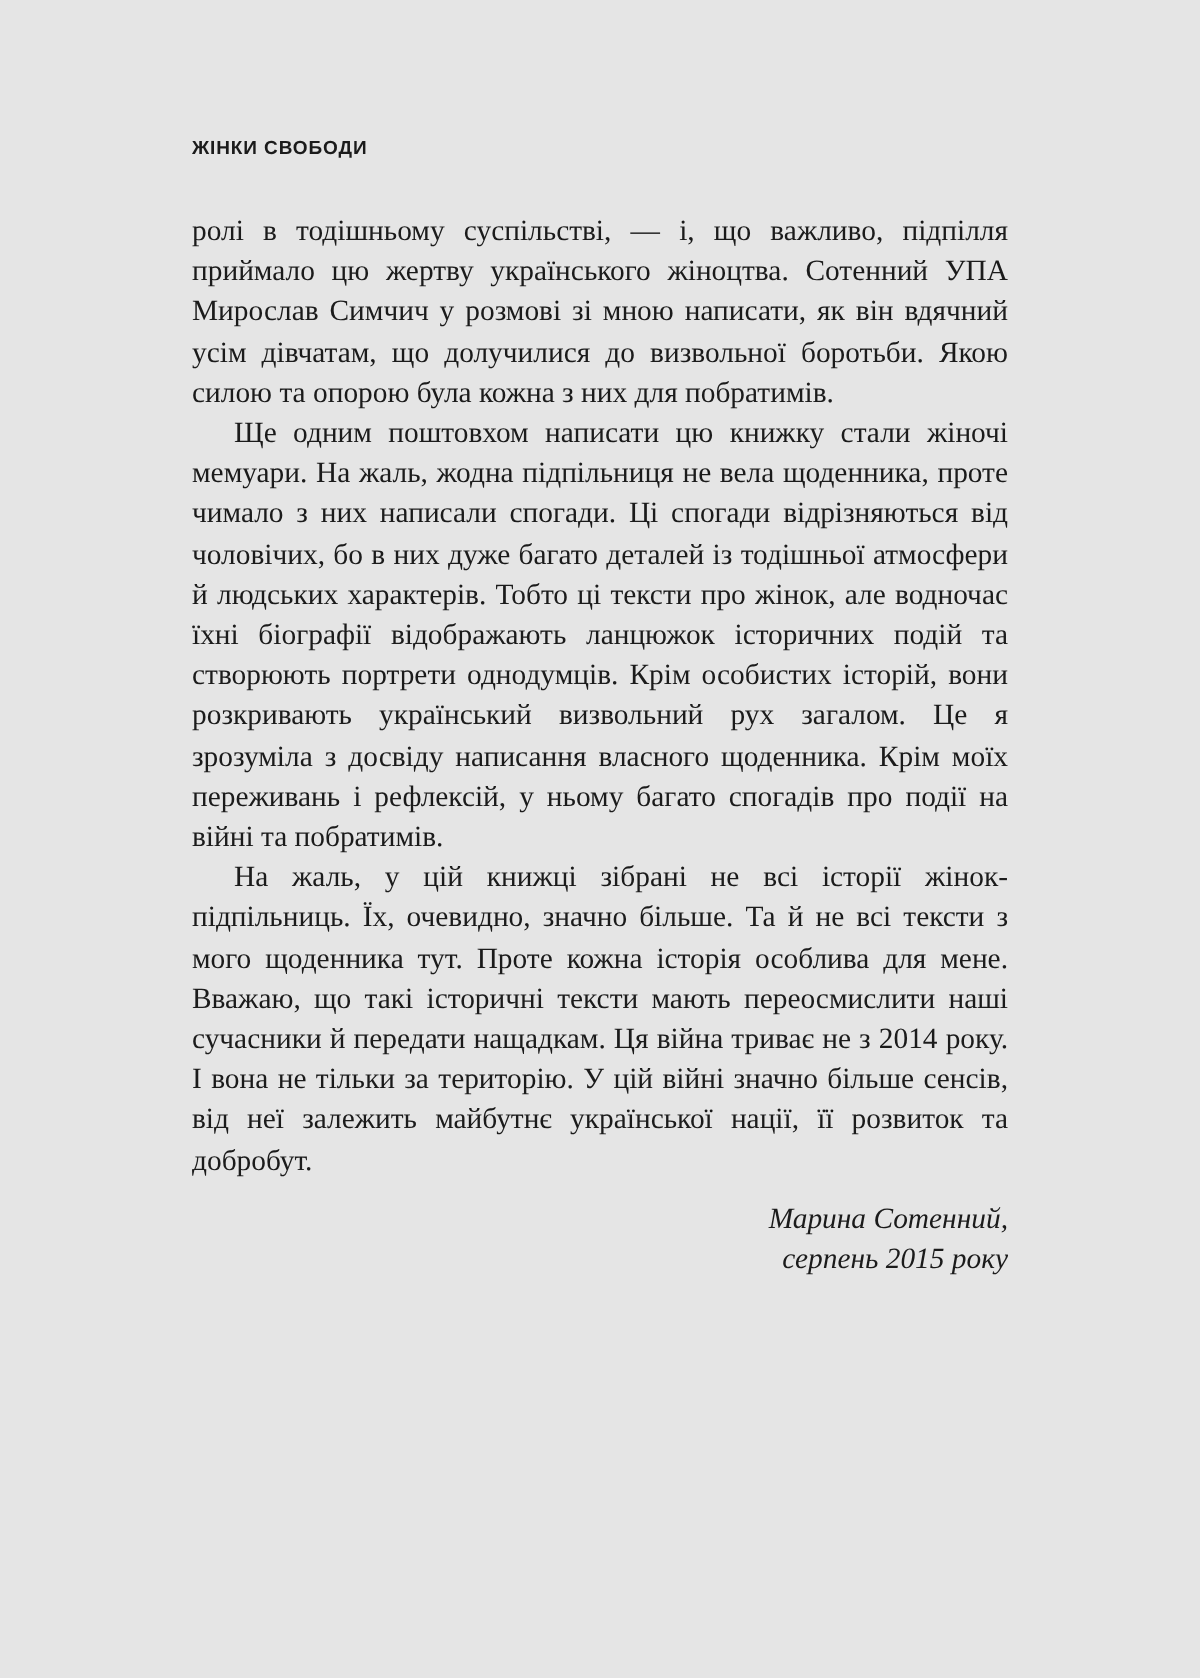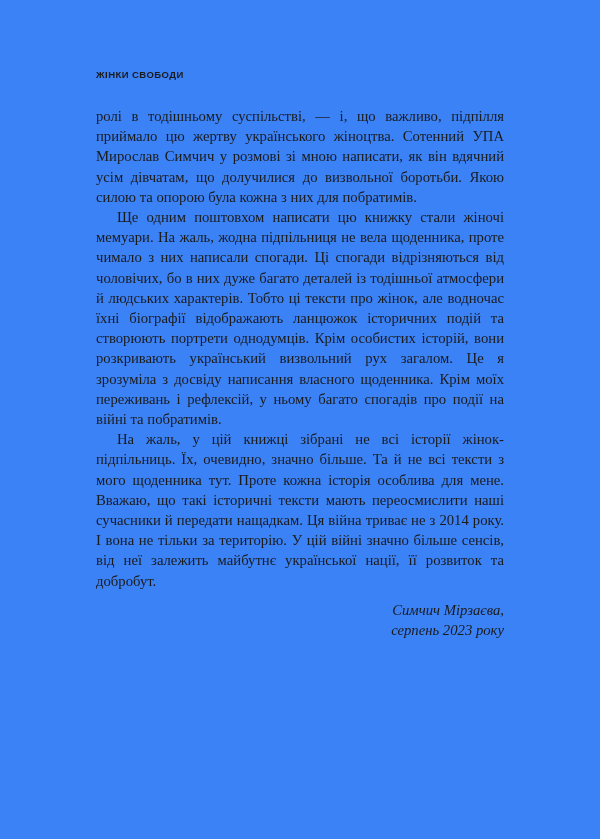--- a/index.html
+++ b/index.html
@@ -13,21 +13,21 @@
     background: #fdfdfb;
     font-family: "Liberation Serif", "DejaVu Serif", serif;
     color: #1b1b1b;
     overflow: hidden;
   }
 
   .page {
     position: relative;
     width: 600px;
     height: 839px;
-    background: #3b82f6;
+    background: #e5e5e5;
     box-sizing: border-box;
   }
 
   
   .running-head {
     position: absolute;
     left: 96px;
     top: 70px;
     width: 408px;
     font-family: "Liberation Sans", "DejaVu Sans", sans-serif;
@@ -85,17 +85,17 @@
 
   <div class="running-head">ЖІНКИ СВОБОДИ</div>
 
   <div class="text-block">
     <p class="para first">ролі в тодішньому суспільстві, — і, що важливо, підпілля приймало цю жертву українського жіноцтва. Сотенний УПА Мирослав Симчич у розмові зі мною написати, як він вдячний усім дівчатам, що долучилися до визвольної боротьби. Якою силою та опорою була кожна з них для побратимів.</p>
     <p class="para">Ще одним поштовхом написати цю книжку стали жіночі мемуари. На жаль, жодна підпільниця не вела щоденника, проте чимало з них написали спогади. Ці спогади відрізняються від чоловічих, бо в них дуже багато деталей із тодішньої атмосфери й людських характерів. Тобто ці тексти про жінок, але водночас їхні біографії відображають ланцюжок історичних подій та створюють портрети однодумців. Крім особистих історій, вони розкривають український визвольний рух загалом. Це я зрозуміла з досвіду написання власного щоденника. Крім моїх переживань і рефлексій, у ньому багато спогадів про події на війні та побратимів.</p>
     <p class="para">На жаль, у цій книжці зібрані не всі історії жінок-підпільниць. Їх, очевидно, значно більше. Та й не всі тексти з мого щоденника тут. Проте кожна історія особлива для мене. Вважаю, що такі історичні тексти мають переосмислити наші сучасники й передати нащадкам. Ця війна триває не з 2014 року. І вона не тільки за територію. У цій війні значно більше сенсів, від неї залежить майбутнє української нації, її розвиток та добробут.</p>
   </div>
 
   <div class="signature">
-    <div>Симчич Мірзаєва,</div>
-    <div>серпень 2023 року</div>
+    <div>Марина Сотенний,</div>
+    <div>серпень 2015 року</div>
   </div>
 
 </div>
 
 </body></html>

